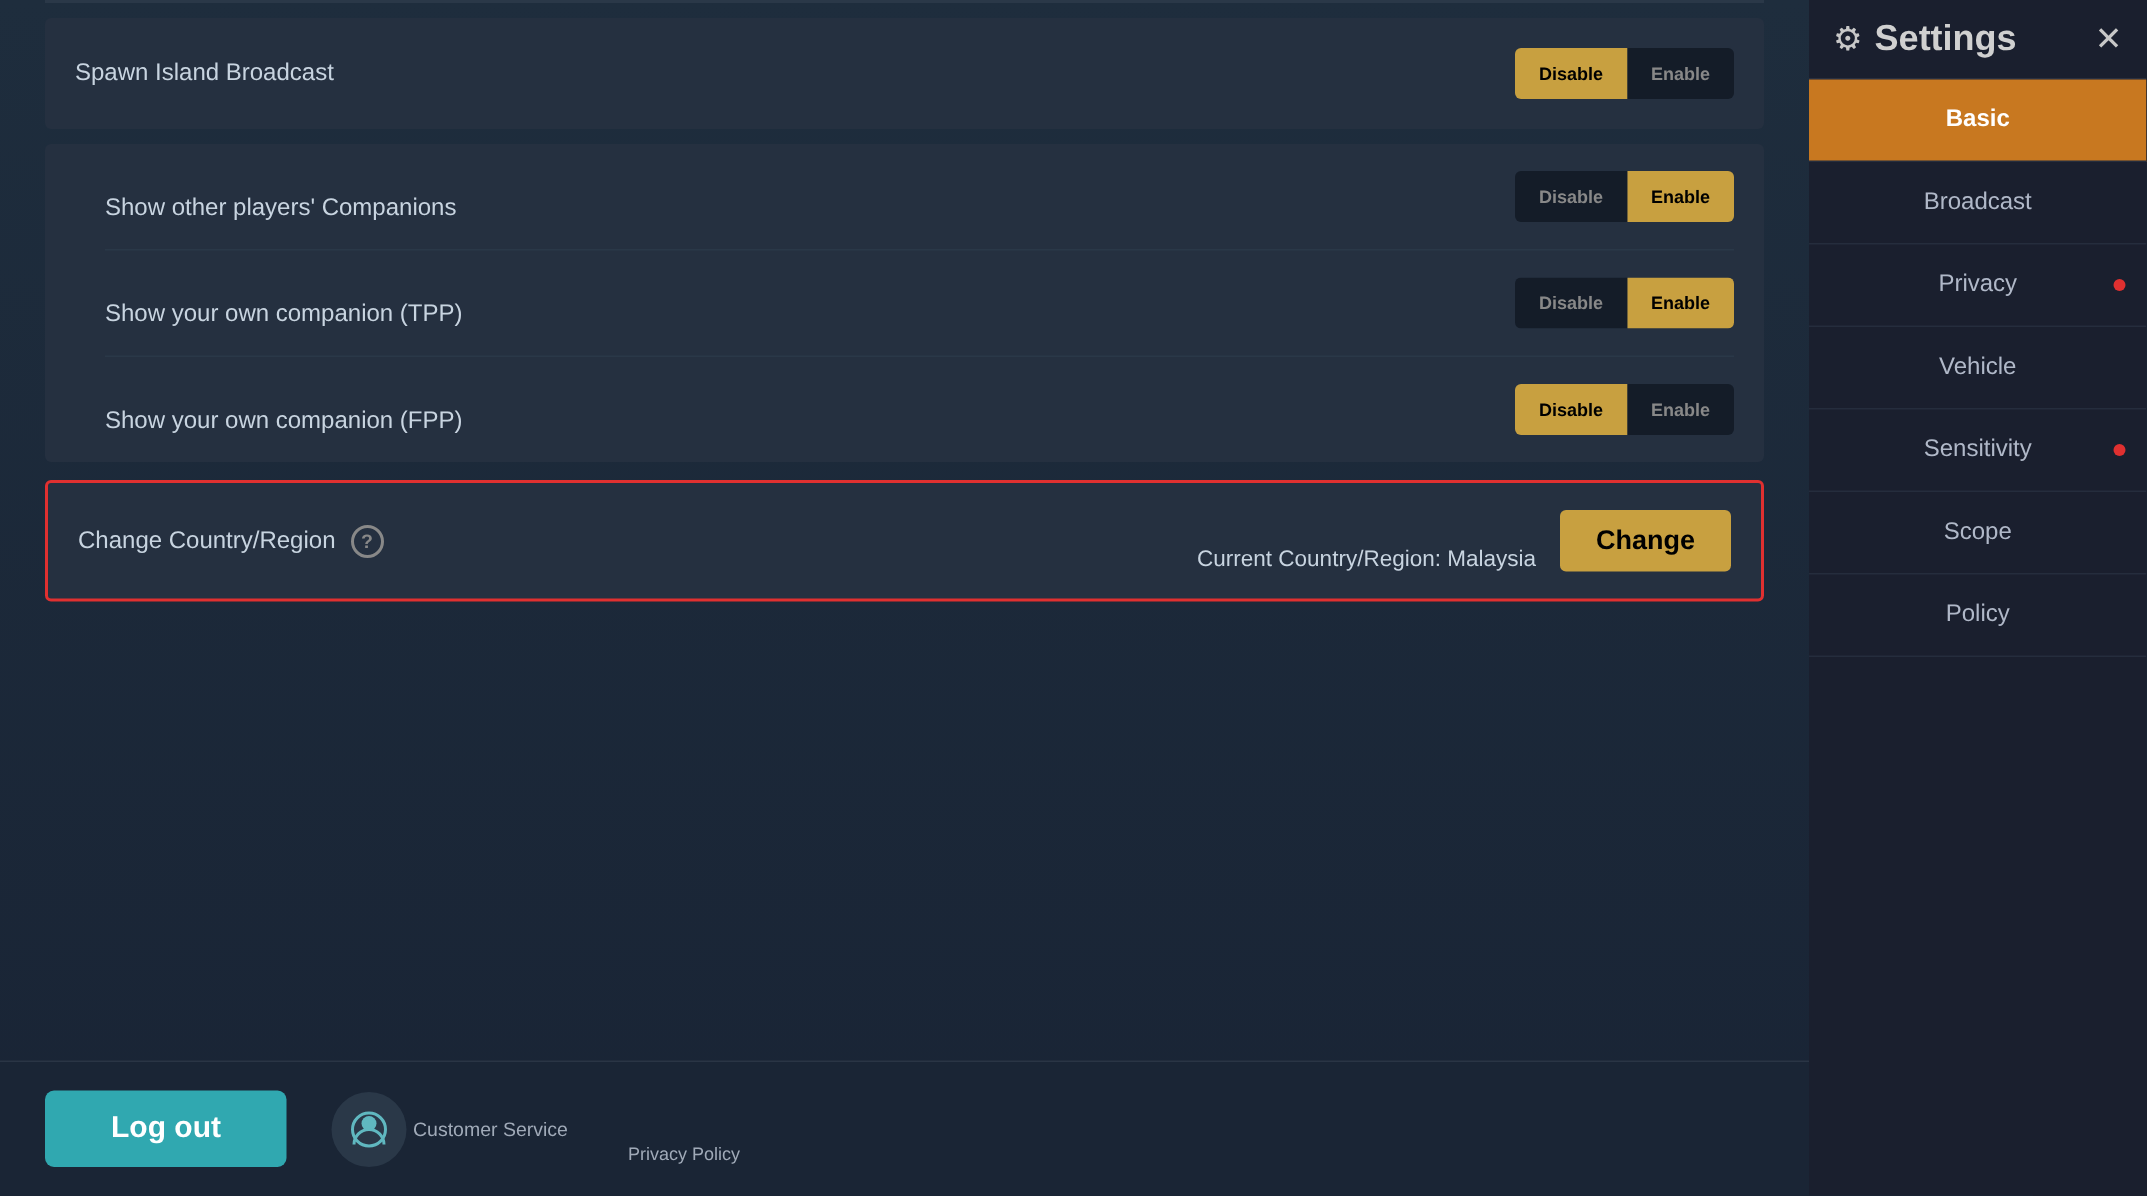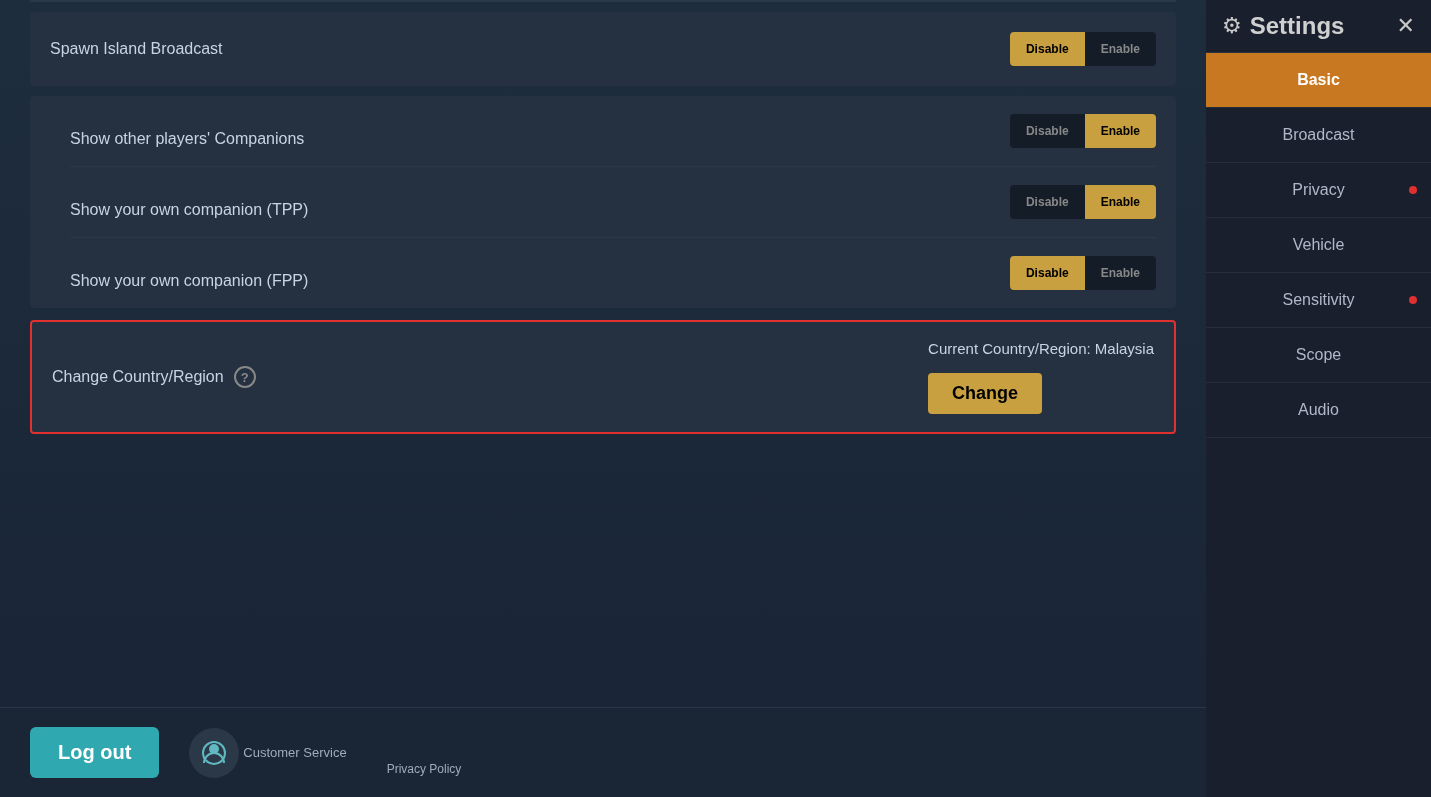--- a/index.html
+++ b/index.html
@@ -198,23 +198,22 @@
       display: flex;
       align-items: center;
       justify-content: center;
       color: #888;
       font-size: 13px;
       font-weight: bold;
     }
 
     .country-right {
       display: flex;
-      align-items: flex-start;
+      align-items: flex-end;
       gap: 16px;
-      flex-direction: column;
     }
 
     .country-value {
       color: #c8d4e0;
       font-size: 15px;
     }
 
     .change-btn {
       background: #c8a040;
       color: #000;
@@ -239,21 +238,21 @@
       padding: 0 30px;
       gap: 30px;
       border-top: 1px solid #2a3545;
     }
 
     .logout-btn {
       background: #30a8b0;
       color: #fff;
       font-size: 20px;
       font-weight: bold;
-      padding: 14px 28px;
+      padding: 14px 44px;
       border: none;
       border-radius: 6px;
       cursor: pointer;
     }
 
     .customer-service-btn {
       display: flex;
       flex-direction: row;
       align-items: center;
       gap: 4px;
@@ -381,15 +380,15 @@
     <span>Vehicle</span>
   </div>
   <div class="nav-item" style="position:relative;">
     <span>Sensitivity</span>
     <span class="red-dot"></span>
   </div>
   <div class="nav-item">
     <span>Scope</span>
   </div>
   <div class="nav-item">
-    <span>Audio</span>
+    <span>Policy</span>
   </div>
 </div>
 
 </body></html>

